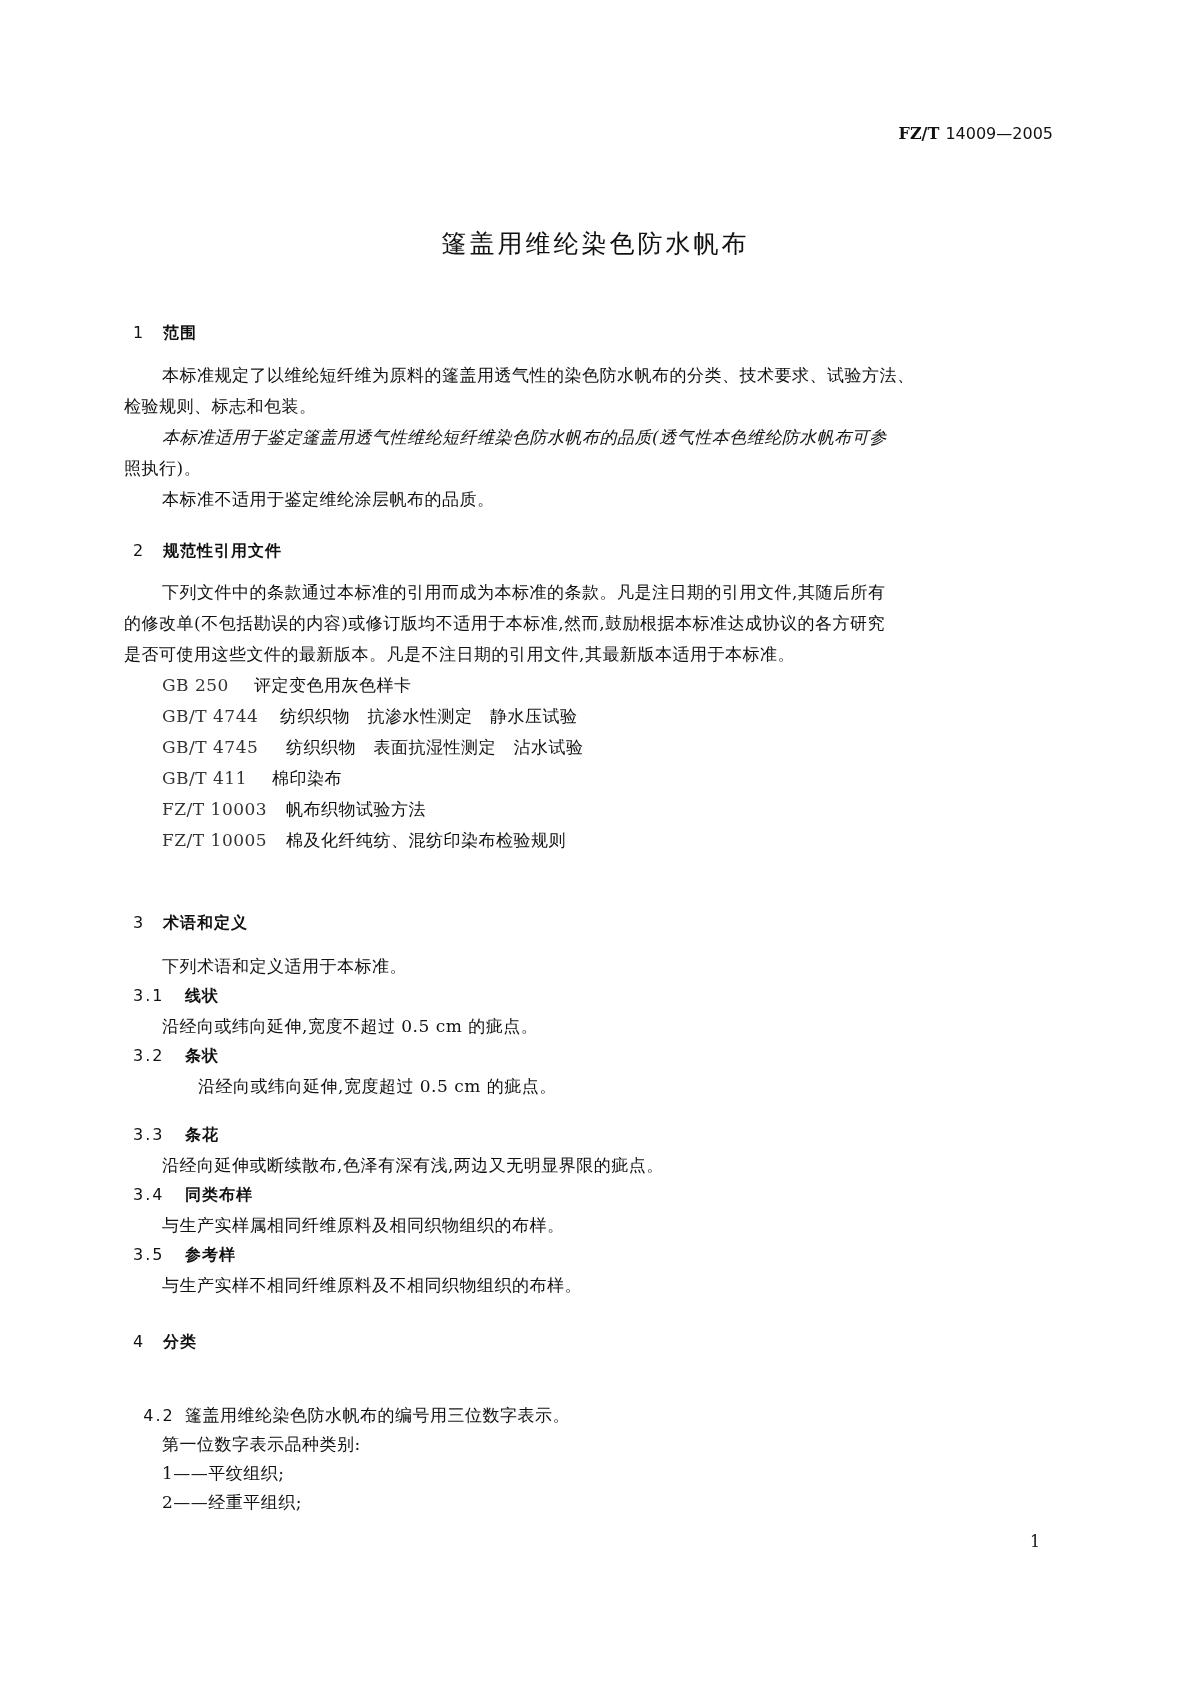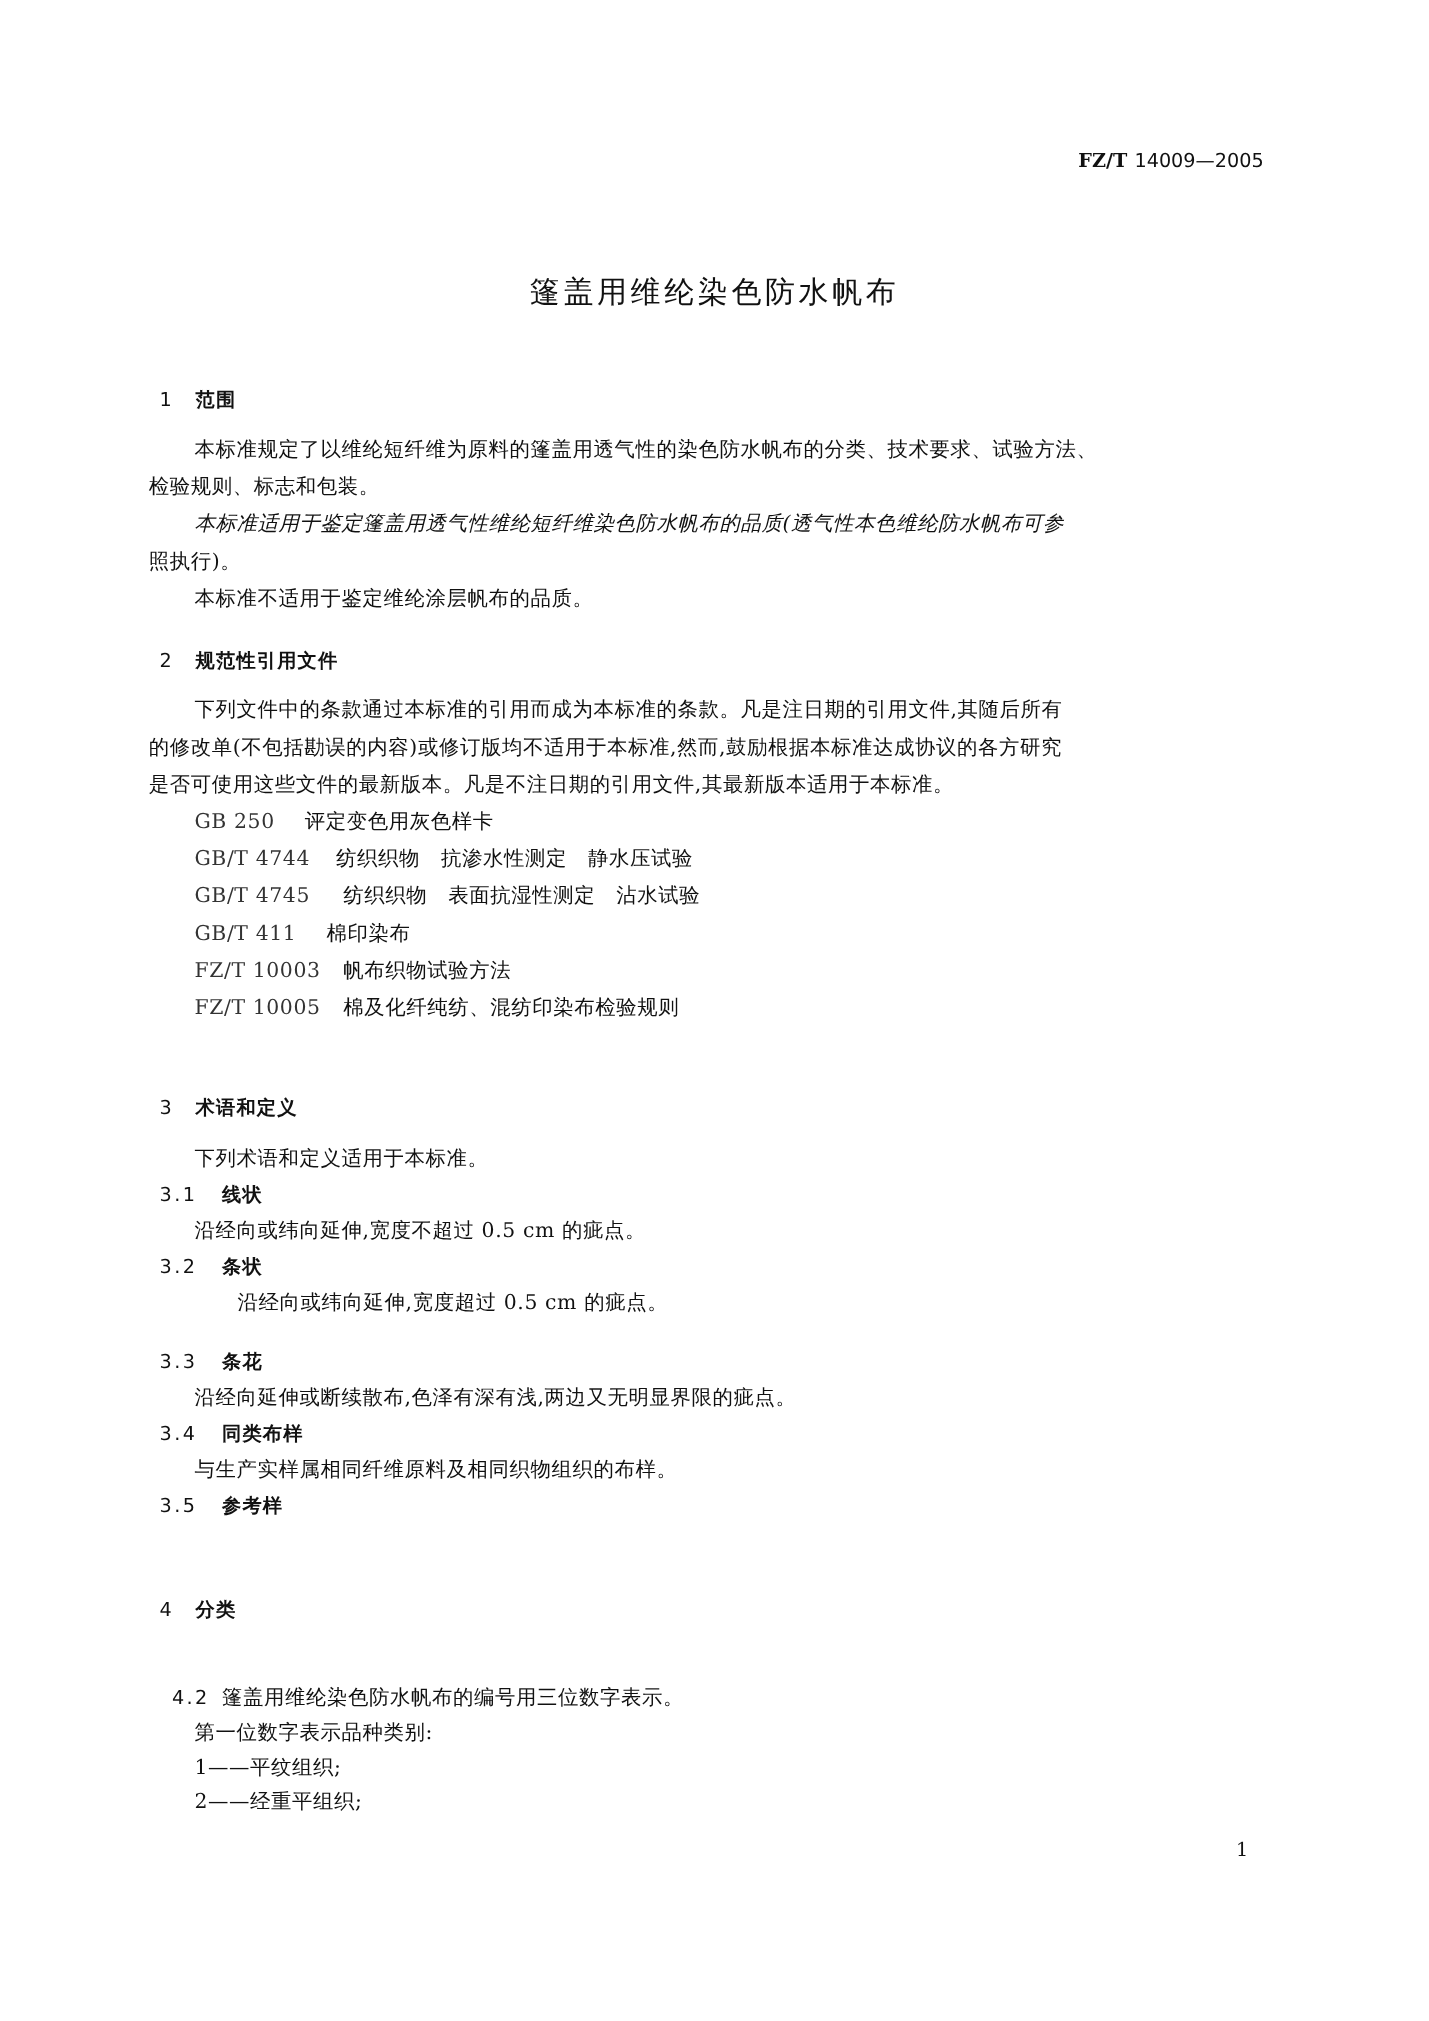--- a/index.html
+++ b/index.html
@@ -175,20 +175,21 @@
   <div class="line" style="top:1154px; left:162px;">沿经向延伸或断续散布,色泽有深有浅,两边又无明显界限的疵点。</div>
 
   <div class="line subheading" style="top:1184px; left:133px;">
     <span class="num">3.4</span><span class="label">同类布样</span>
   </div>
   <div class="line" style="top:1214px; left:162px;">与生产实样属相同纤维原料及相同织物组织的布样。</div>
 
   <div class="line subheading" style="top:1244px; left:133px;">
     <span class="num">3.5</span><span class="label">参考样</span>
   </div>
+  <div class="line" style="top:1274px; left:162px;">与生产实样不相同纤维原料及不相同织物组织的布样。</div>
 
   <div class="line heading" style="top:1331px; left:133px;">
     <span class="num">4</span><span>分类</span>
   </div>
   <div class="line clause" style="top:1404px; left:133px;text-align:center;">
     <span class="num">4.2</span><span>篷盖用维纶染色防水帆布的编号用三位数字表示。</span>
   </div>
   <div class="line" style="top:1433px; left:162px;">第一位数字表示品种类别:</div>
   <div class="line" style="top:1462px; left:162px;">1——平纹组织;</div>
   <div class="line" style="top:1491px; left:162px;">2——经重平组织;</div>

